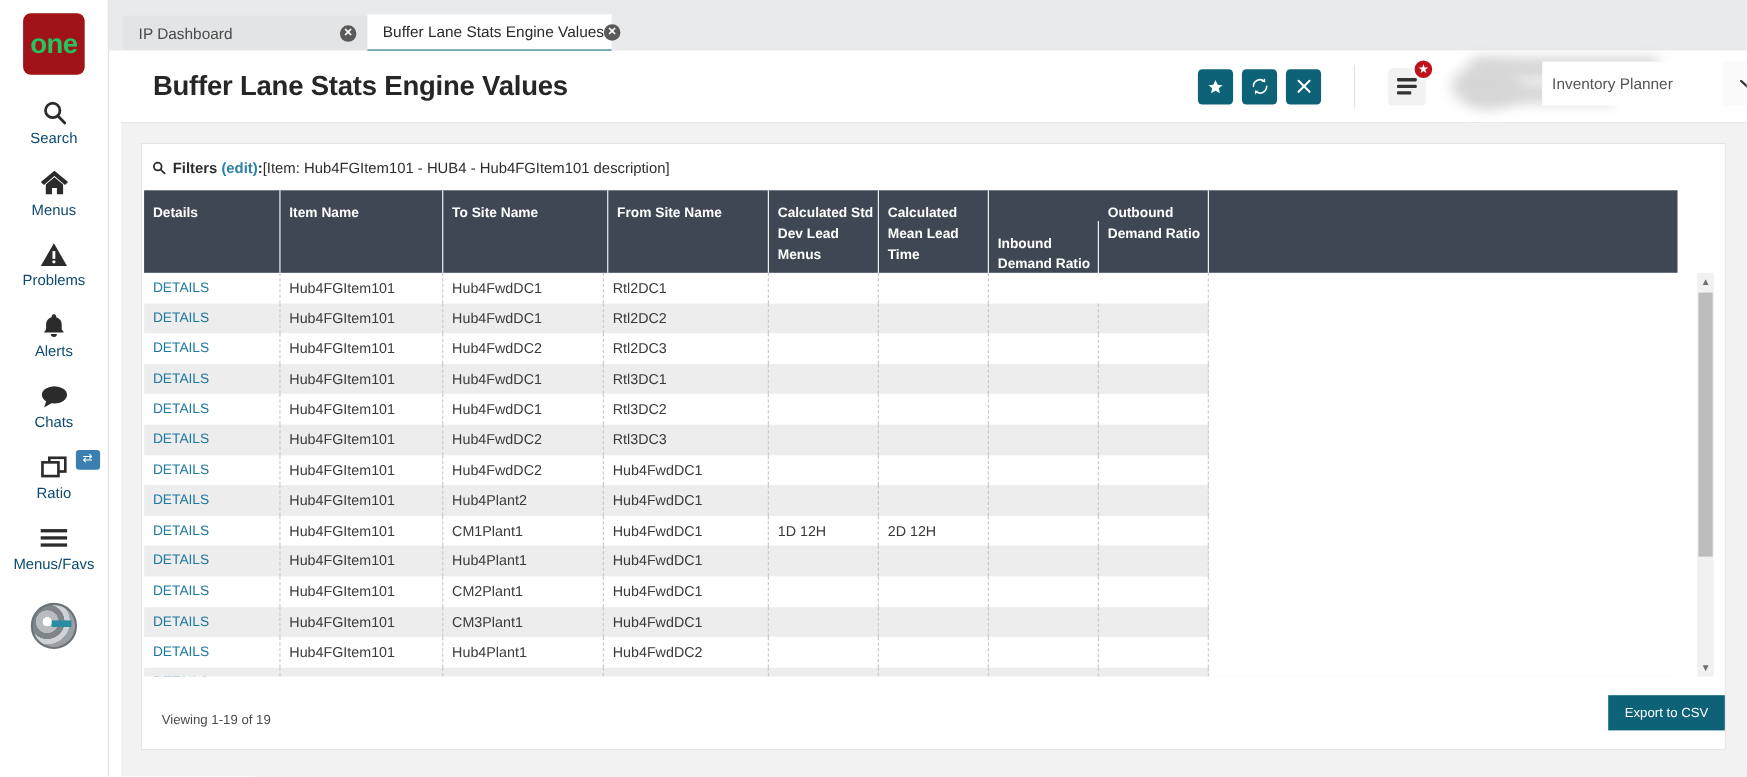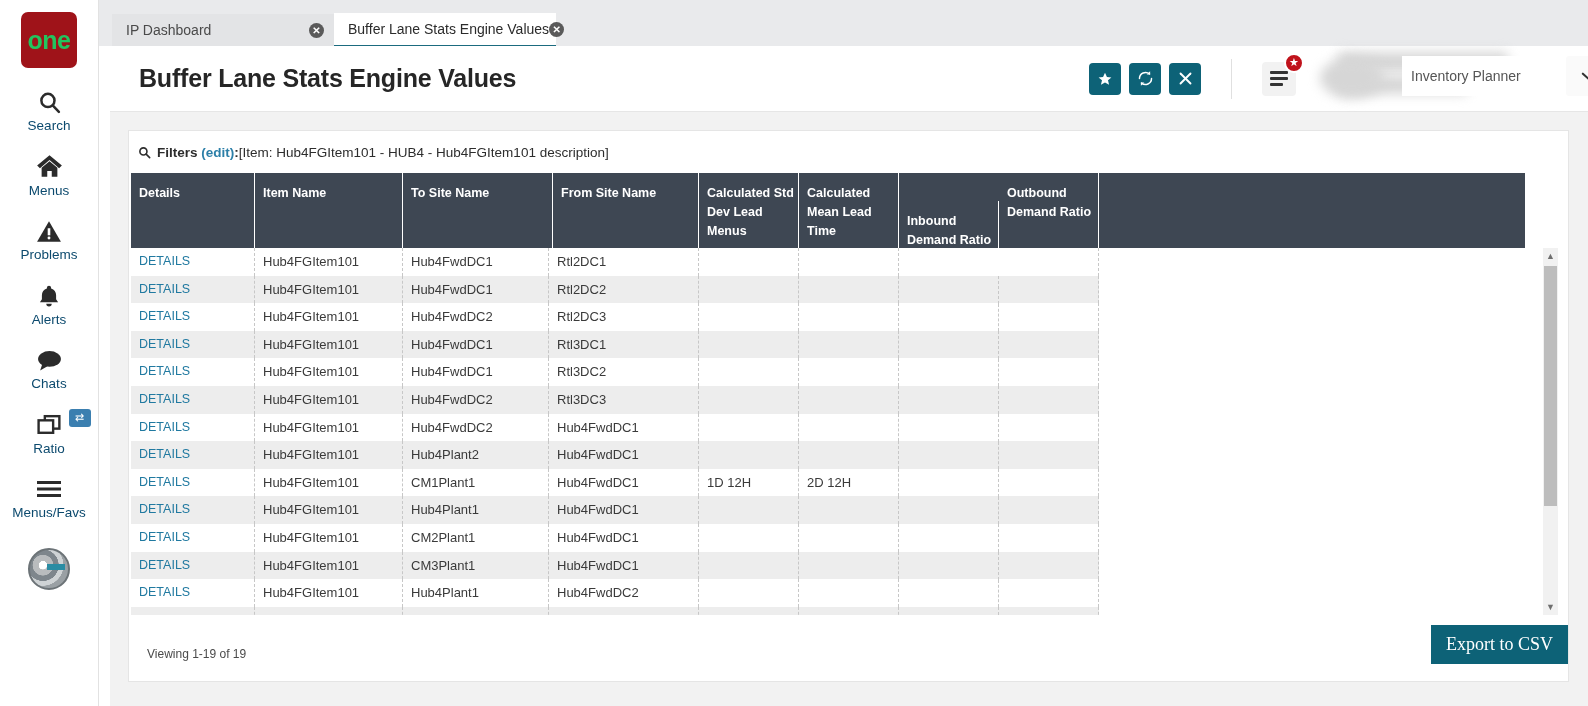--- a/index.html
+++ b/index.html
@@ -209,22 +209,22 @@
   #sb-down { bottom: 0; }
 
   
   #viewing {
     position: absolute; left: 18px; bottom: 20px;
     font-size: 12px; color: #4a4a4a;
   }
   #export-btn {
     position: absolute; right: 0px; bottom: 17px;
     background: #0d6277; color: #fff; border: none;
-    padding: 9px 15px; font-size: 18px; cursor: pointer;
-    font-family: Liberation Serif, serif;
+    padding: 9px 15px; font-size: 12px; cursor: pointer;
+    font-family: Liberation Sans, sans-serif;
   }
 </style>
 </head>
 <body>
 
 <div id="app">
 
   <div id="rail">
     <div id="brand">
       <span>one</span>

